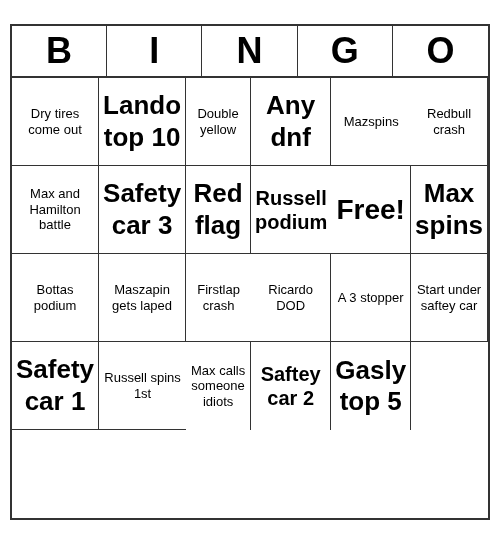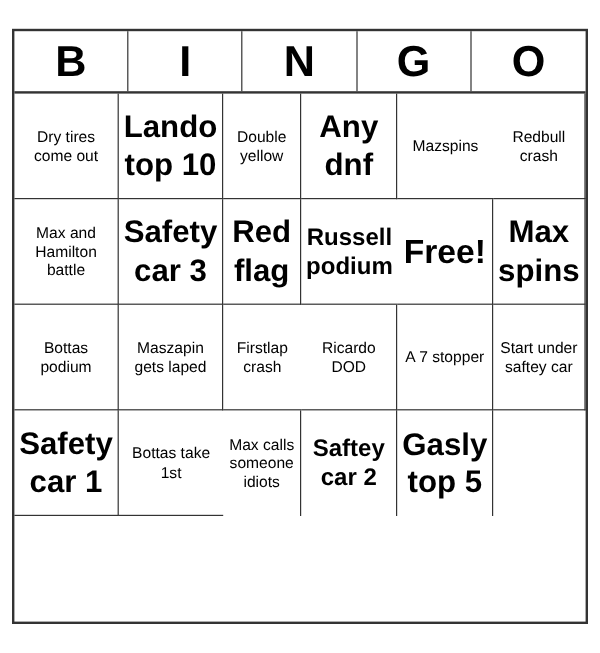--- a/index.html
+++ b/index.html
@@ -90,21 +90,21 @@
       <div class="bingo-cell">Max and Hamilton battle</div>
       <div class="bingo-cell large-text">Safety car 3</div>
       <div class="bingo-cell large-text">Red flag</div>
       <div class="bingo-cell medium-text">Russell podium</div>
       <div class="bingo-cell free">Free!</div>
       <div class="bingo-cell large-text">Max spins</div>
       <div class="bingo-cell">Bottas podium</div>
       <div class="bingo-cell">Maszapin gets laped</div>
       <div class="bingo-cell">Firstlap crash</div>
       <div class="bingo-cell">Ricardo DOD</div>
-      <div class="bingo-cell">A 7 stopper</div>
+      <div class="bingo-cell">A 3 stopper</div>
       <div class="bingo-cell">Start under saftey car</div>
       <div class="bingo-cell large-text">Safety car 1</div>
-      <div class="bingo-cell">Bottas take 1st</div>
+      <div class="bingo-cell">Russell spins 1st</div>
       <div class="bingo-cell">Max calls someone idiots</div>
       <div class="bingo-cell medium-text">Saftey car 2</div>
       <div class="bingo-cell large-text">Gasly top 5</div>
     </div>
 </div>
 
 </body></html>

